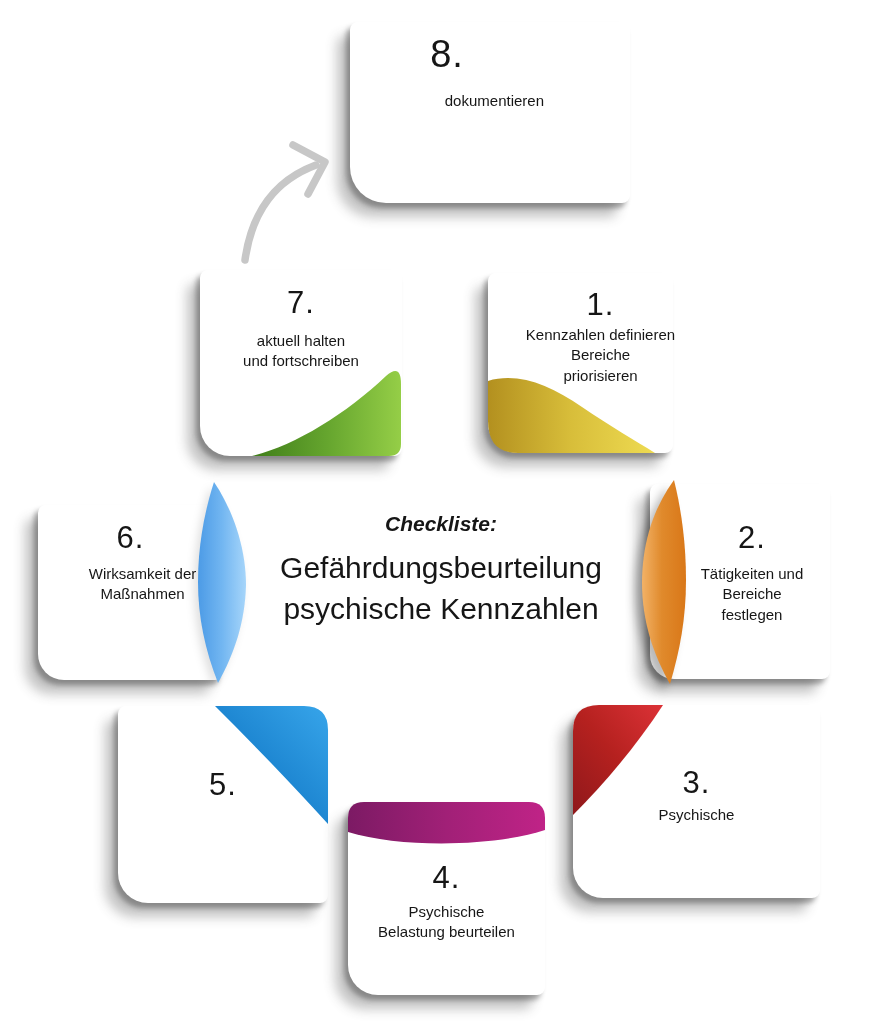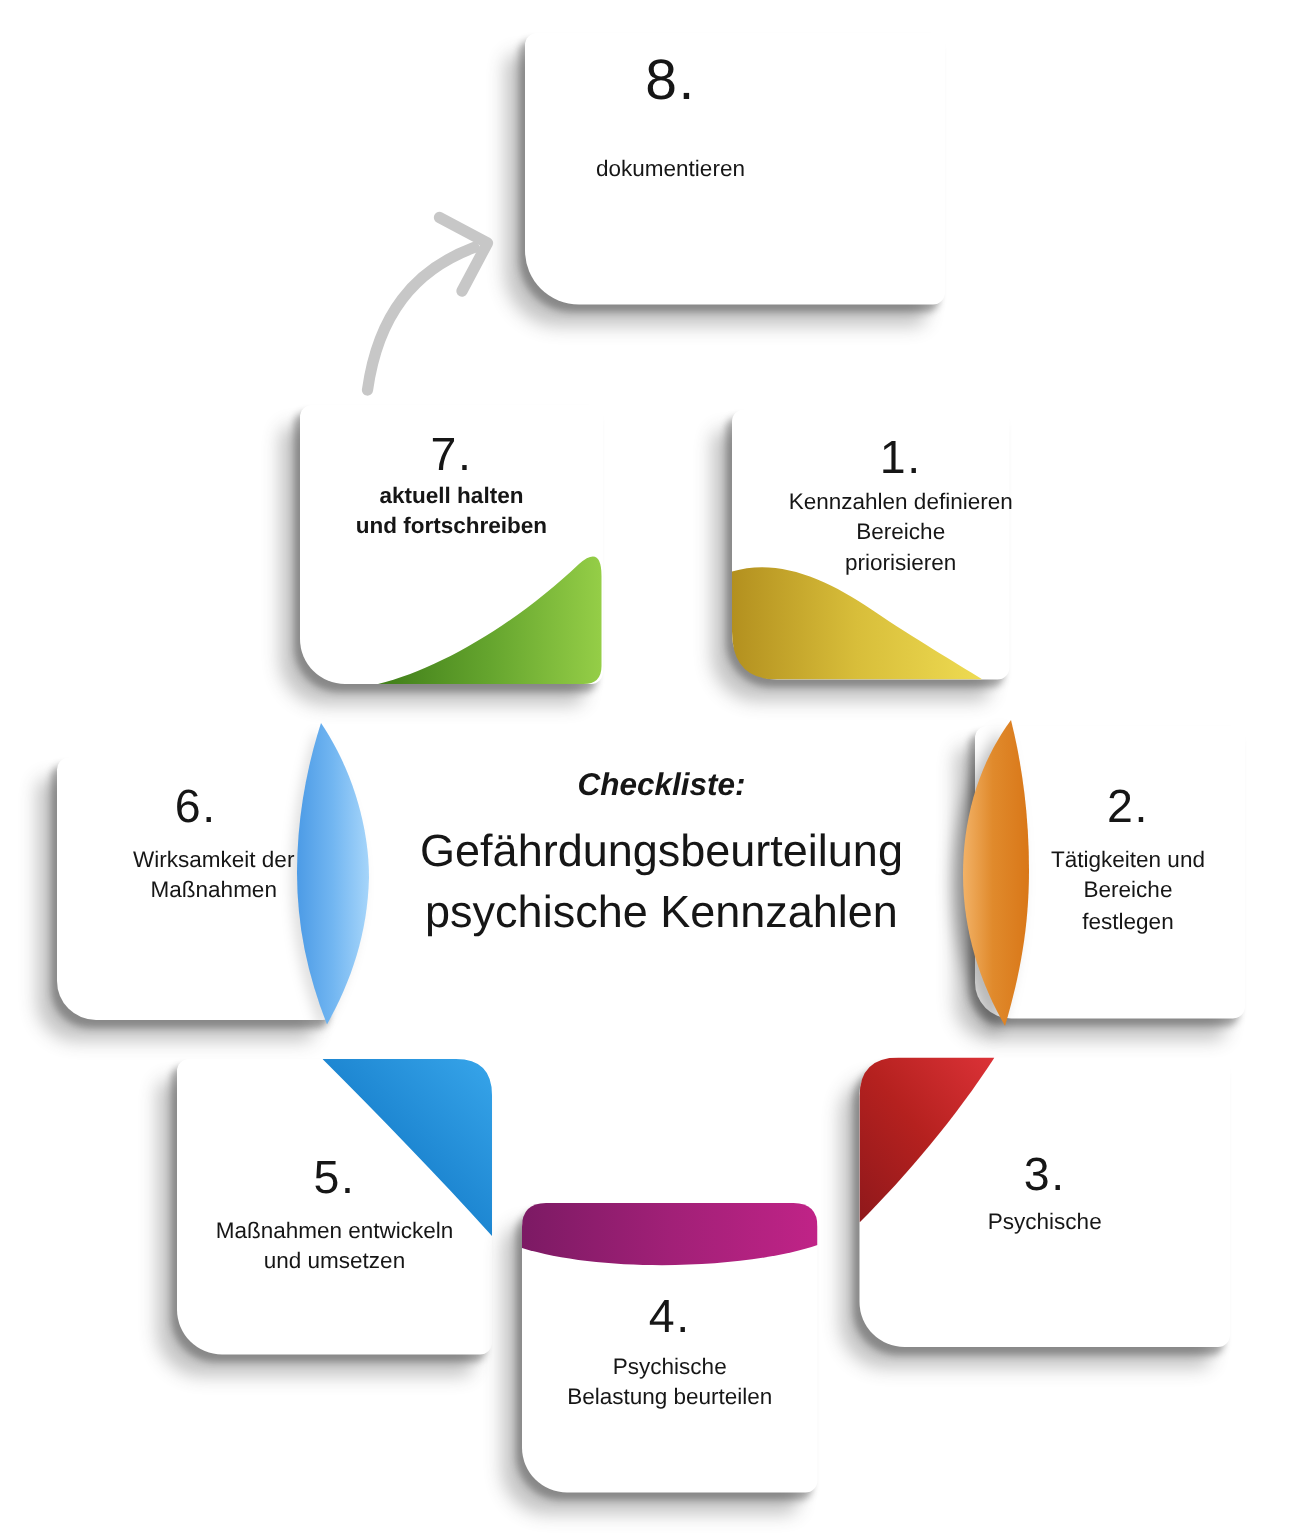--- a/index.html
+++ b/index.html
@@ -15,25 +15,25 @@
   .inner{position:absolute;top:0;left:0;width:100%;text-align:center;}
   .num{font-size:31px;line-height:1.15;letter-spacing:1px;}
   .txt{font-size:15px;line-height:1.38;}
   .shape{position:absolute;display:block;}
   .lens{position:absolute;display:block;z-index:6;}
 
   
   .c8{left:350px;top:22px;width:280px;height:181px;border-radius:8px 8px 8px 36px;}
   .c8 .inner{width:194px;}
   .c8 .num{margin-top:11px;font-size:38px;}
-  .c8 .txt{margin-top:26px;}
+  .c8 .txt{margin-top:14px;text-align:right;}
 
   .c7{left:200px;top:270px;width:202px;height:186px;}
   .c7 .num{margin-top:15px;}
-  .c7 .txt{margin-top:0px;font-weight:bold;}
+  .c7 .txt{margin-top:10px;}
   .c7 .shape{right:0;bottom:0;width:150px;height:88px;}
 
   .c1{left:488px;top:273px;width:185px;height:180px;}
   .c1 .inner{left:20px;}
   .c1 .num{margin-top:14px;}
   .c1 .txt{margin-top:2px;}
   .c1 .shape{left:0;bottom:0;width:167px;height:84px;}
 
   .c2{left:650px;top:484px;width:180px;height:195px;border-radius:8px 8px 8px 24px;}
   .c2 .inner{left:12px;}
@@ -180,24 +180,20 @@
       </div>
     </div>
   </div>
   <svg class="lens" id="lens-orange" viewBox="0 0 44 204">
     <path d="M32,0 C10,30 0,66 0,103 C0,142 12,176 28,204 C38,170 44,138 44,100 C44,62 39,28 32,0 Z" fill="url(#g2)"></path>
   </svg>
 
   <div class="card c5">
     <div class="inner">
       <div class="num">5.</div>
-      <div class="txt">
-        <div>Maßnahmen entwickeln</div>
-        <div>und umsetzen</div>
-      </div>
     </div>
     <svg class="shape" viewBox="0 0 113 118">
       <path d="M0,0 L89,0 Q113,0 113,24 L113,118 C77,78 38,38 0,0 Z" fill="url(#g5)"></path>
     </svg>
   </div>
 
   <div class="card c3">
     <div class="inner">
       <div class="num">3.</div>
       <div class="txt">

